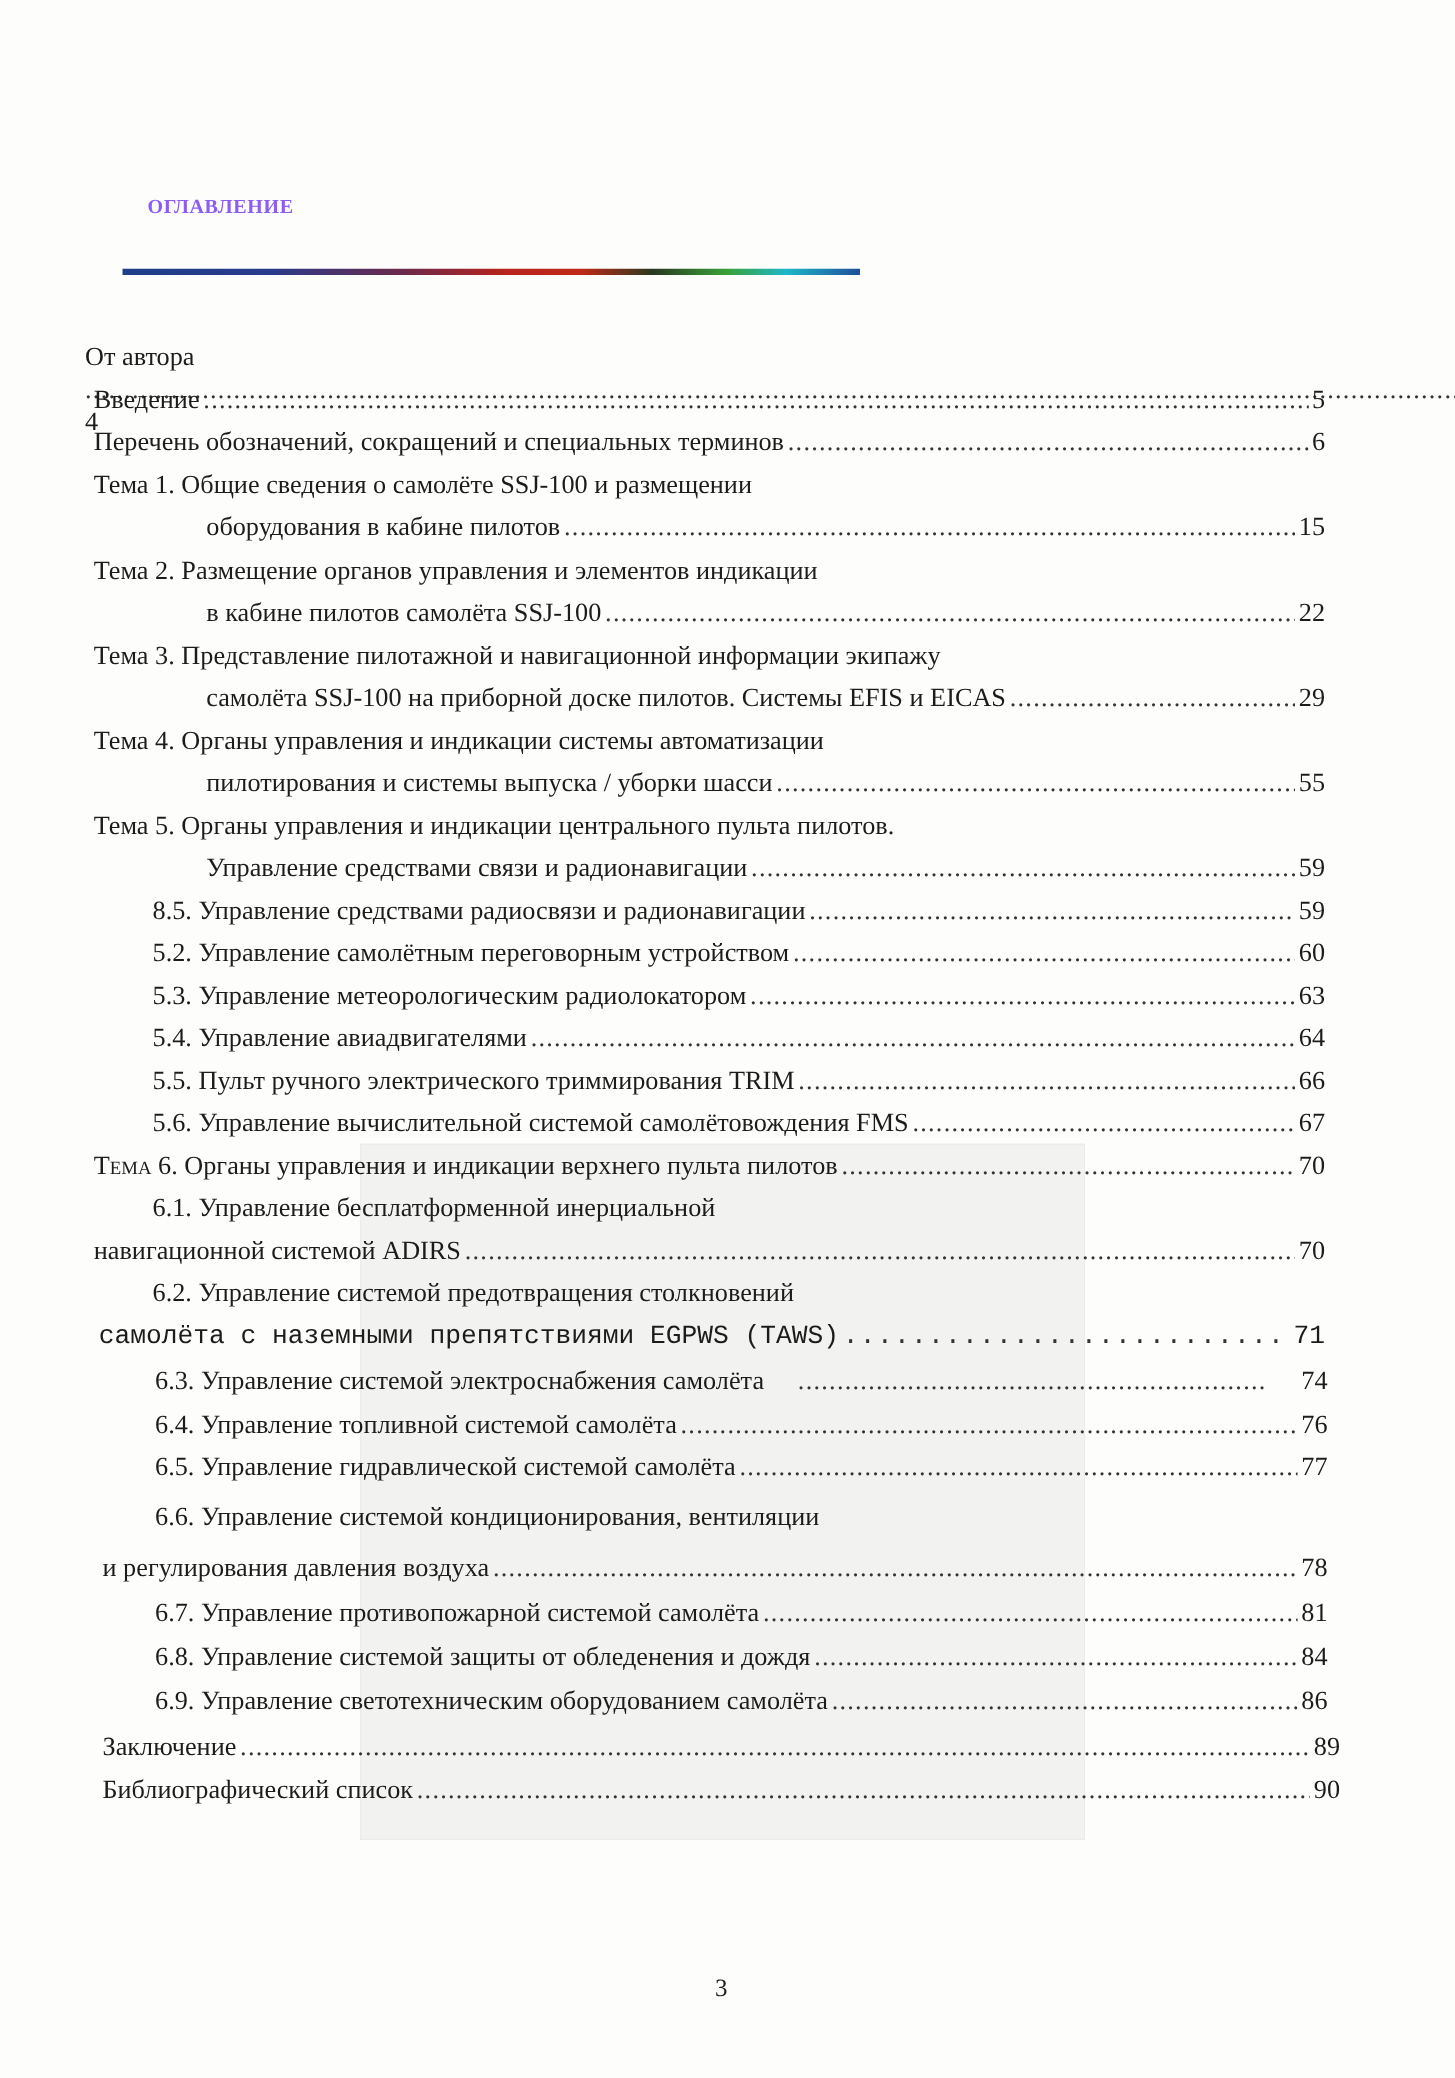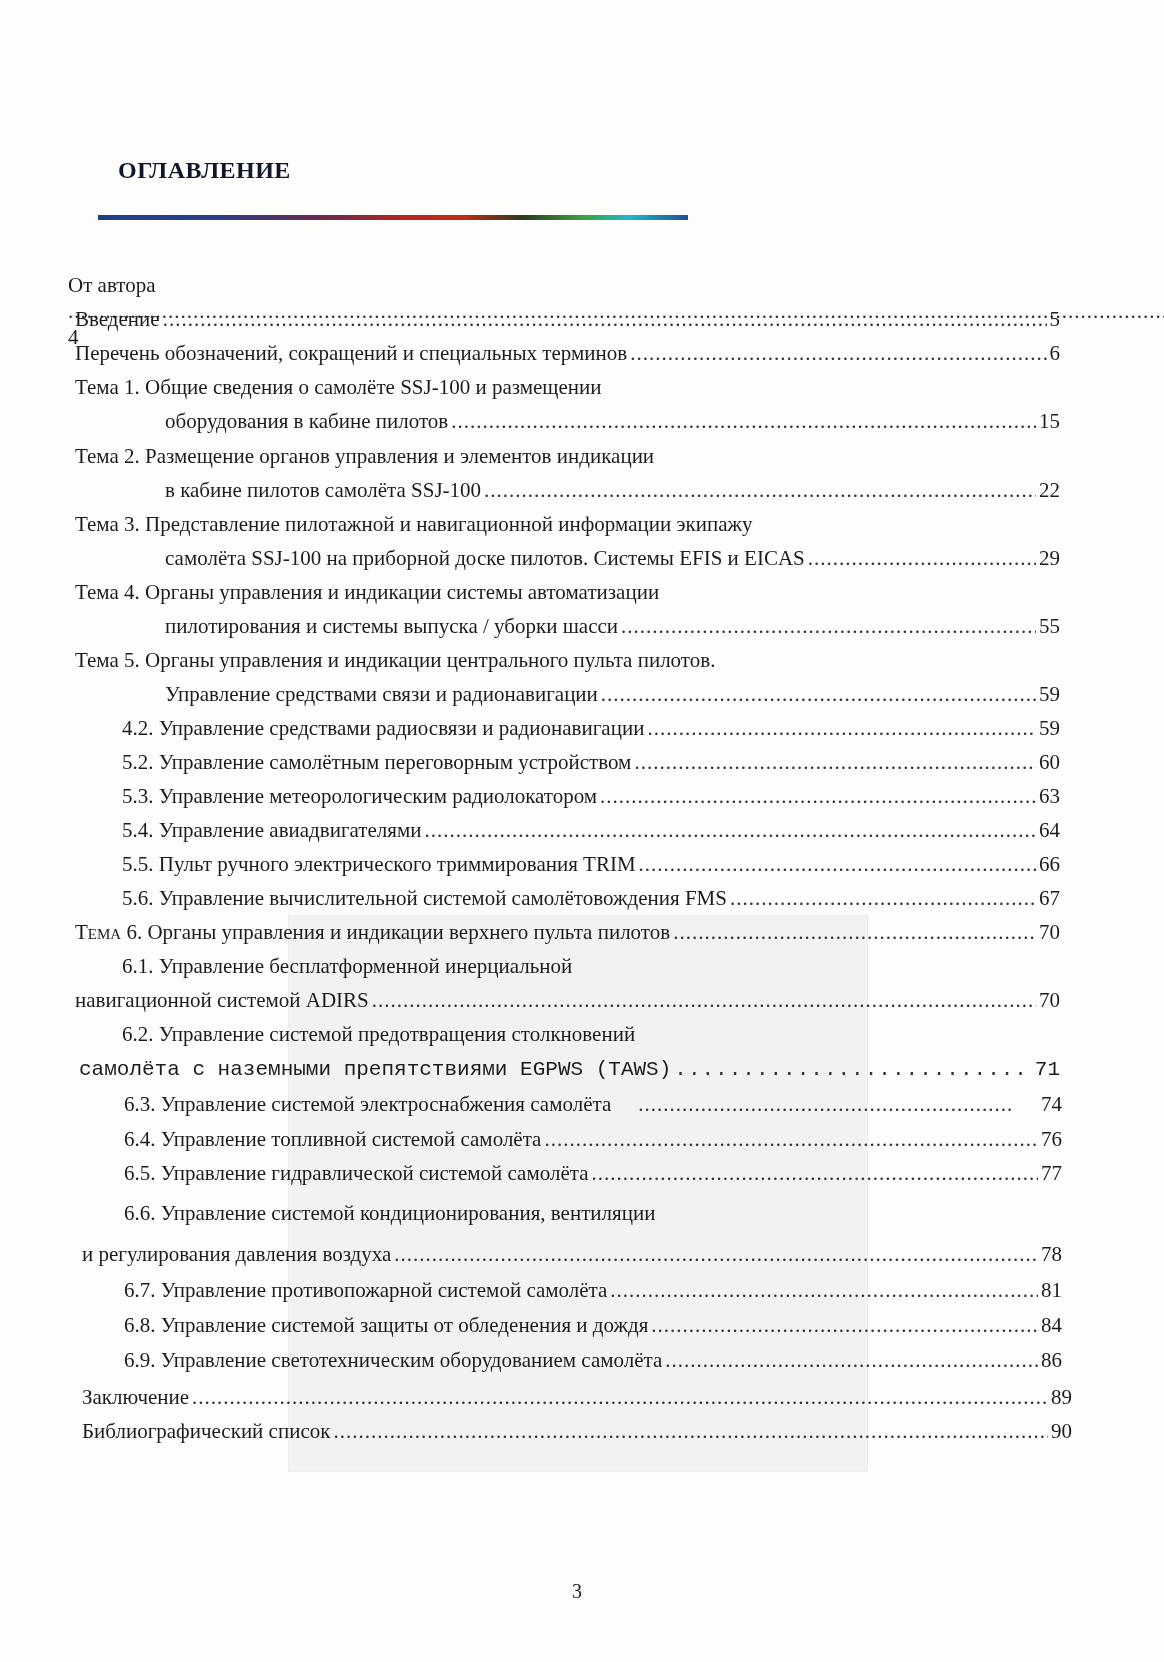--- a/index.html
+++ b/index.html
@@ -11,21 +11,21 @@
     position: relative;
   }
   .page { position: absolute; left: 0; top: 0; width: 1164px; height: 1662px; }
   
   .bleed {
     position: absolute; left: 288px; top: 915px; width: 578px; height: 555px;
     background: #f2f2f1; border: 1px solid #ececeb;
   }
   .title {
     position: absolute; left: 118px; top: 157px;
-    font-size: 24px; font-weight: bold; letter-spacing: 0.5px; color: #0f172a;
+    font-size: 16px; font-weight: bold; letter-spacing: 0.5px; color: #8b5cf6;
   }
   .rule {
     position: absolute; left: 98px; top: 215px; width: 590px; height: 5px;
     background: linear-gradient(to right, #1f3f8a 0%, #2a3b8c 20%, #6b2a4a 38%, #b8241f 52%, #c02a18 62%, #2a3a20 72%, #3aa23a 82%, #1fb7c8 90%, #1f4f9a 100%);
   }
   .toc { position: absolute; left: 0; top: 0; width: 1164px; }
   .row {
     position: absolute; display: flex; align-items: baseline;
     font-size: 21px; line-height: 26px; white-space: nowrap;
   }
@@ -117,21 +117,21 @@
       <span class="sc">Тема 5.</span>
       <span>Органы управления и индикации центрального  пульта пилотов.</span>
     </div>
     <div class="row" style="left:165px; top:681px; width:895px;">
       <span class="lbl">Управление средствами связи и радионавигации</span>
       <span class="dots"></span>
       <span class="pg">59</span>
     </div>
 
     <div class="row" style="left:122px; top:715px; width:938px;">
-      <span class="lbl">4.2. Управление средствами радиосвязи и радионавигации</span>
+      <span class="lbl">8.5. Управление средствами радиосвязи и радионавигации</span>
       <span class="dots"></span>
       <span class="pg">59</span>
     </div>
     <div class="row" style="left:122px; top:749px; width:938px;">
       <span class="lbl">5.2. Управление самолётным переговорным устройством</span>
       <span class="dots"></span>
       <span class="pg">60</span>
     </div>
     <div class="row" style="left:122px; top:783px; width:938px;">
       <span class="lbl">5.3. Управление метеорологическим радиолокатором</span>

